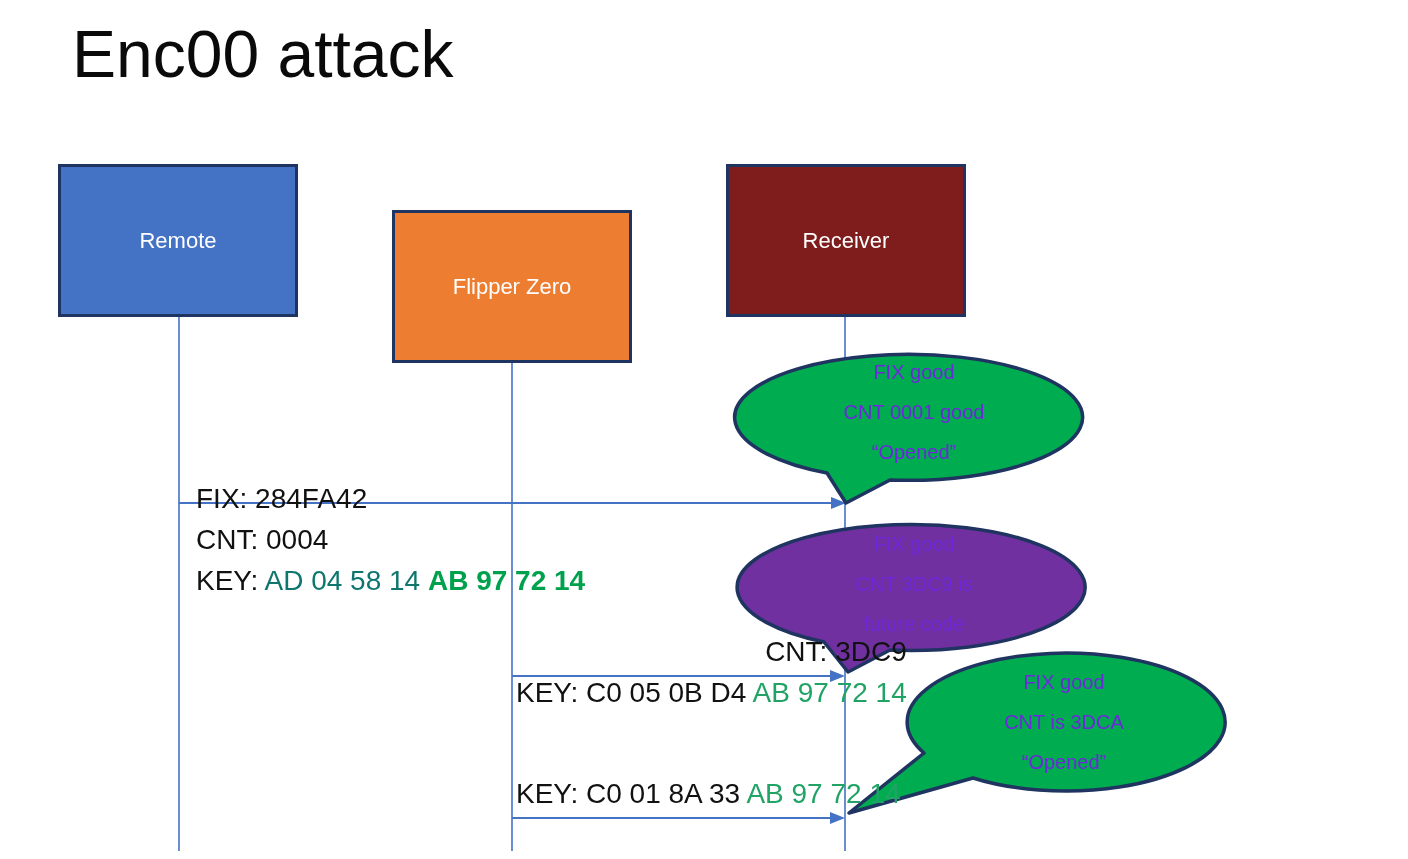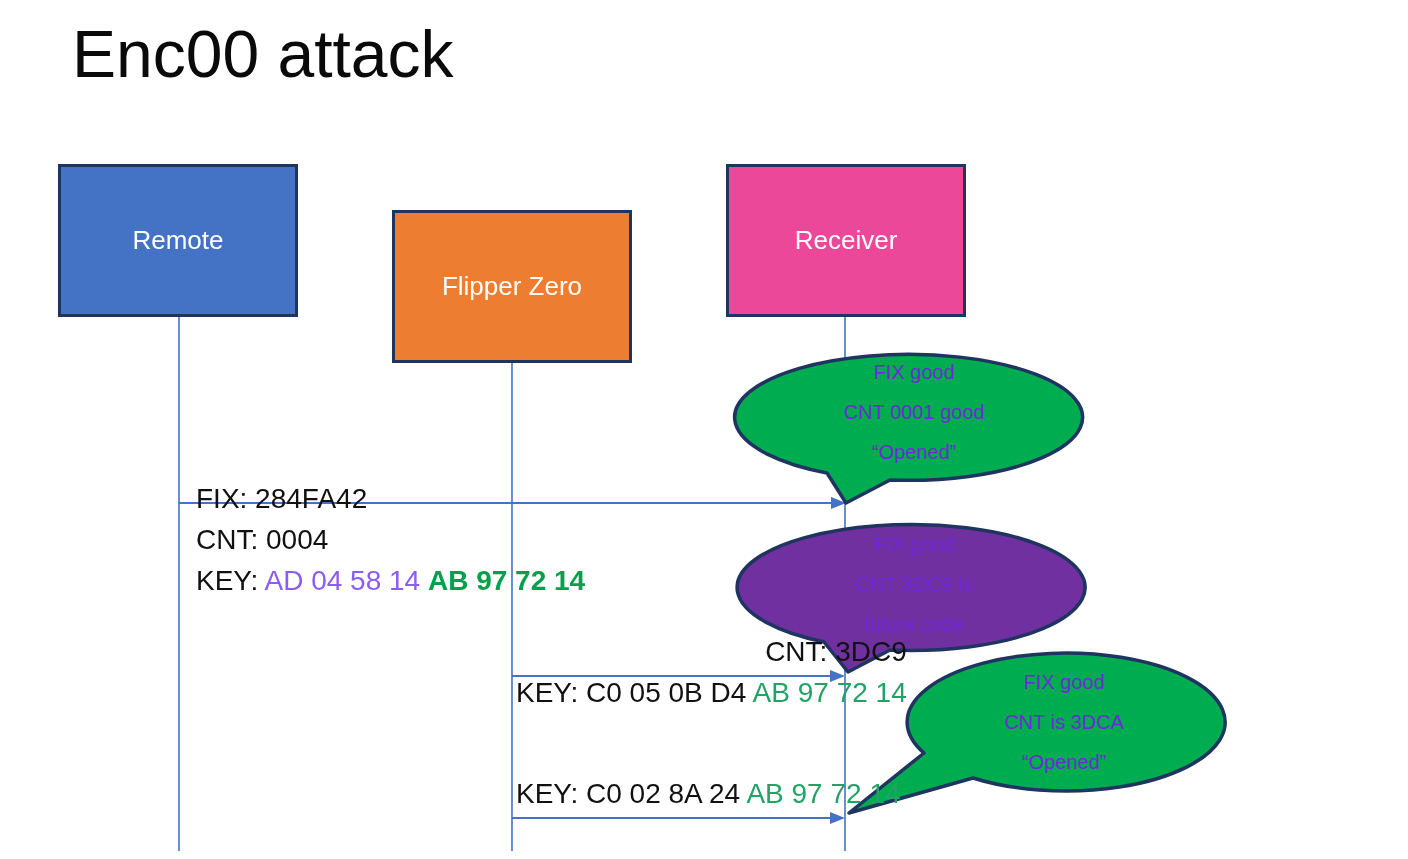--- a/index.html
+++ b/index.html
@@ -10,33 +10,33 @@
   .layer { position:absolute; left:0; top:0; }
   .slide-title {
     position:absolute; left:56px; top:0px; margin:16px;
     font-size:66px; font-weight:300; color:#0a0a0a; letter-spacing:0px;
     white-space:nowrap;
   }
   .actor {
     position:absolute; top:164px; width:240px; height:153px;
     border:3px solid #1f3460; box-sizing:border-box;
     display:flex; align-items:center; justify-content:center;
-    color:#ffffff; font-size:26px;
+    color:#ffffff; font-size:22px;
   }
   .actor-remote   { left:58px;  background:#4472C4; }
   .actor-flipper  { left:392px; background:#ED7D31;margin-top:46px; }
-  .actor-receiver { left:726px; background:#ec4899; }
+  .actor-receiver { left:726px; background:#7f1d1d; }
   .msg {
     position:absolute; font-size:28px; line-height:41px; color:#111111;
     white-space:nowrap;
   }
   .msg-1 { left:196px; top:478px; }
   .msg-2 { left:516px; top:631px;text-align:right; }
   .msg-3 { left:516px; top:773px; }
-  .key-red   { color:#8b5cf6; }
+  .key-red   { color:#0f766e; }
   .key-green-bold { color:#00A14D; font-weight:bold; }
   .key-green { color:#21A366; }
   .callout-text {
     position:absolute; color:#6d28d9; font-size:20px; line-height:40px;
     text-align:center; white-space:nowrap;
   }
   .callout-text-1 { left:740px; top:352px; width:348px; }
   .callout-text-2 { left:740px; top:524px; width:348px; }
   .callout-text-3 { left:905px; top:662px; width:318px; }
 </style>
@@ -86,21 +86,21 @@
     <div>CNT: 0004</div>
     <div><span>KEY: </span><span class="key-red">AD 04 58 14 </span><span class="key-green-bold">AB 97 72 14</span></div>
   </div>
 
   <div class="msg msg-2">
     <div>CNT: 3DC9</div>
     <div><span>KEY: C0 05 0B D4 </span><span class="key-green">AB 97 72 14</span></div>
   </div>
 
   <div class="msg msg-3">
-    <div><span>KEY: C0 02 8A 24 </span><span class="key-green">AB 97 72 14</span></div>
+    <div><span>KEY: C0 01 8A 33 </span><span class="key-green">AB 97 72 14</span></div>
   </div>
 
   <div class="callout-text callout-text-1">
     <div>FIX good</div>
     <div>CNT 0001 good</div>
     <div>“Opened”</div>
   </div>
   <div class="callout-text callout-text-2">
     <div>FIX good</div>
     <div>CNT 3DC9 is</div>

